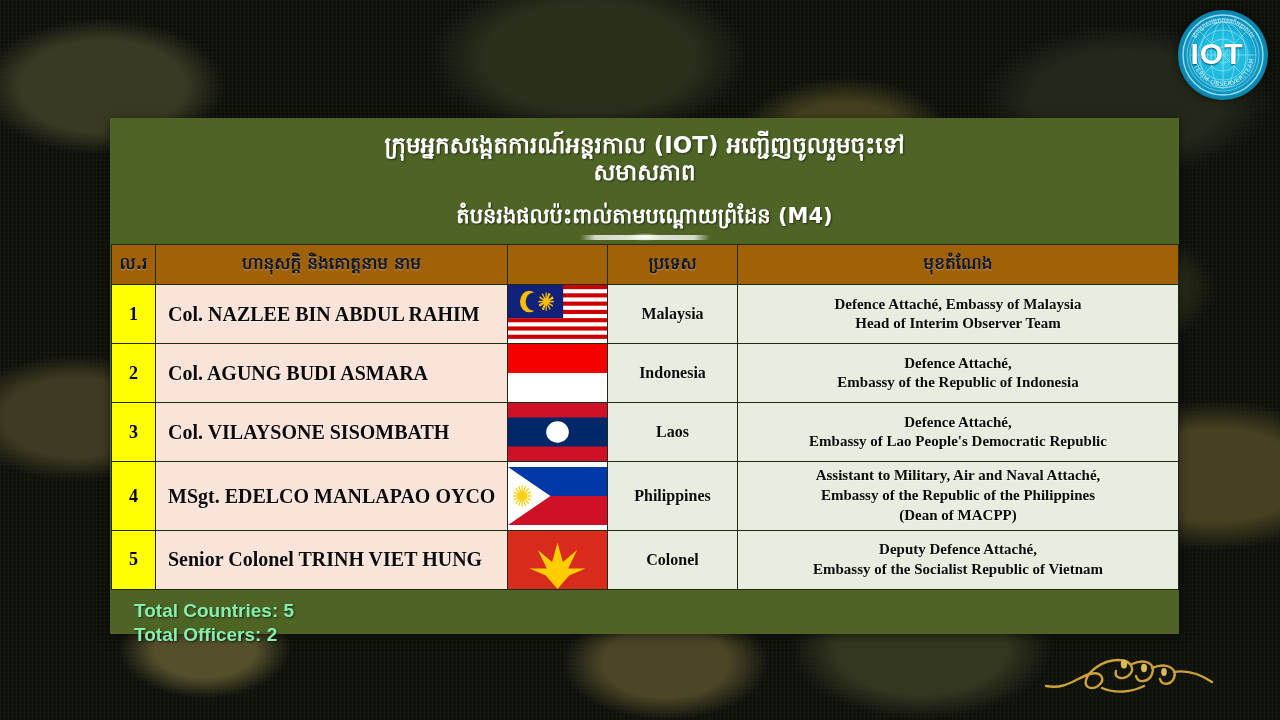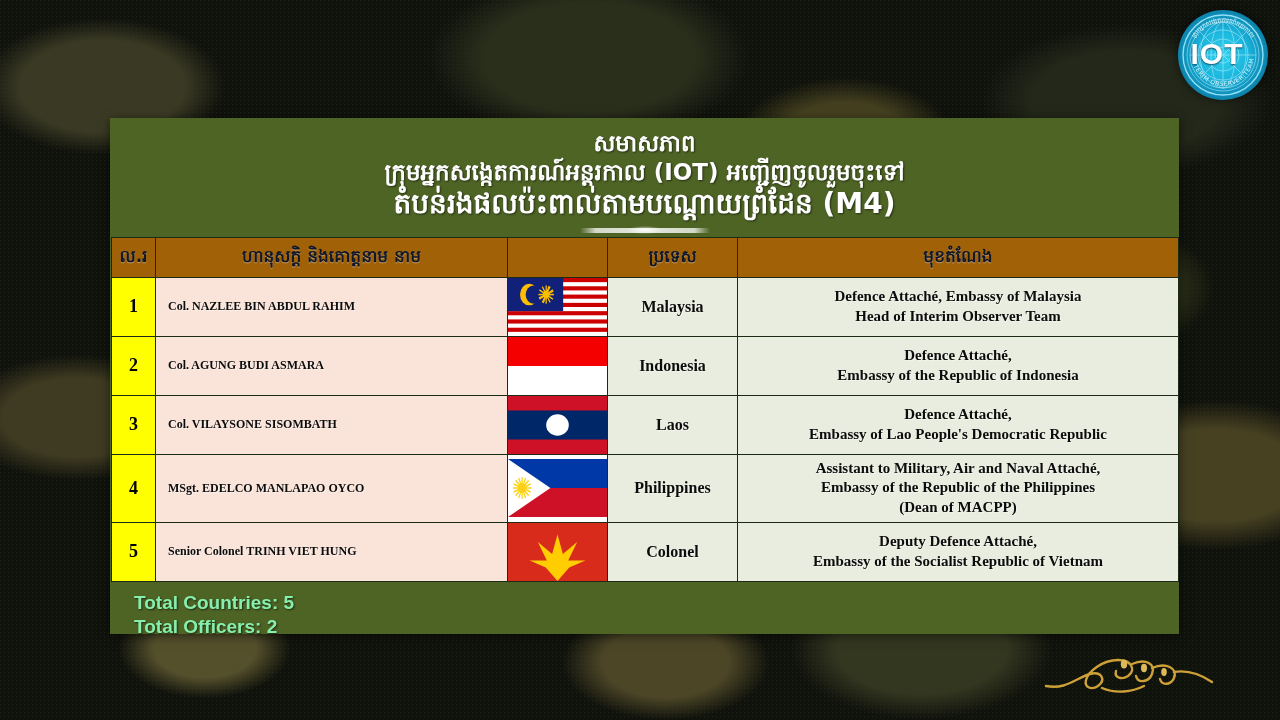--- a/index.html
+++ b/index.html
@@ -74,21 +74,21 @@
   #title-block { text-align:center; padding:6px 18px 0; }
   .title-line {
     color:#ffffff;
     font-family:"DejaVu Sans", sans-serif;
     font-weight:bold;
     text-shadow:1px 1px 2px rgba(0,0,0,.55);
     line-height:1.17;
   }
   #title-main   { font-size:23px; }
   #title-sub-1  { font-size:23px; margin-top:2px; }
-  #title-sub-2  { font-size:28px; margin-top:2px; }
+  #title-sub-2  { font-size:21px; margin-top:18px; }
 
   #title-divider {
     width:130px; height:5px; margin:7px auto 4px;
     background:
       linear-gradient(90deg,
         rgba(255,255,255,0) 0%,
         rgba(255,255,255,.75) 12%,
         rgba(255,255,255,.85) 50%,
         rgba(255,255,255,.75) 88%,
         rgba(255,255,255,0) 100%);
@@ -138,21 +138,21 @@
     font-family:"Liberation Serif", serif;
     font-weight:bold;
     font-size:18px;
     text-align:center;
   }
   td.name {
     background:#fae3d9;
     color:#0c0c0c;
     font-family:"Liberation Serif", serif;
     font-weight:bold;
-    font-size:12px;
+    font-size:20px;
     padding-left:12px;
     text-shadow:1px 1px 0 rgba(255,255,255,.45);
   }
   td.flagcell {
     background:#ffffff;
     padding:0;
     height:58px;
   }
   td.country, td.position {
     background:#e9eddf;
@@ -210,22 +210,22 @@
       <text font-family="DejaVu Sans, sans-serif" font-size="6" fill="#dff8ff" opacity="0.95" letter-spacing="0.6">
         <textPath href="#arcBot" startOffset="50%" text-anchor="middle">INTERIM OBSERVER TEAM</textPath>
       </text>
     </svg>
     <div class="iot-text">IOT</div>
   </div>
 
   <div id="panel">
 
     <div id="title-block">
+      <div class="title-line" id="title-sub-1">ក្រុមអ្នកសង្កេតការណ៍អន្តរកាល (IOT) អញ្ជើញចូលរួមចុះទៅ</div>
       <div class="title-line" id="title-main">សមាសភាព</div>
-      <div class="title-line" id="title-sub-1">ក្រុមអ្នកសង្កេតការណ៍អន្តរកាល (IOT) អញ្ជើញចូលរួមចុះទៅ</div>
       <div class="title-line" id="title-sub-2">តំបន់រងផលប៉ះពាល់តាមបណ្ដោយព្រំដែន (M4)</div>
       <div id="title-divider"></div>
     </div>
 
     <div id="tbl-wrap">
       <table>
         <colgroup>
           <col class="c-no">
             <col class="c-name">
             <col class="c-flag">

